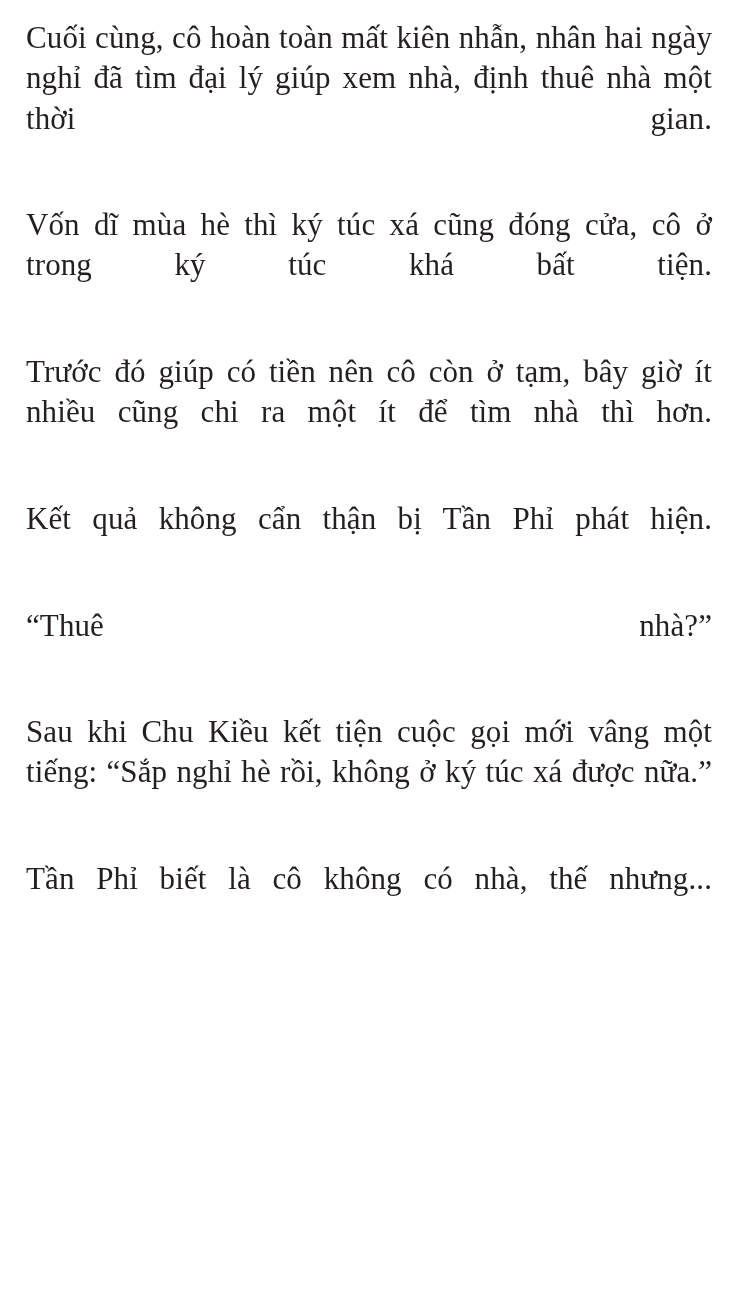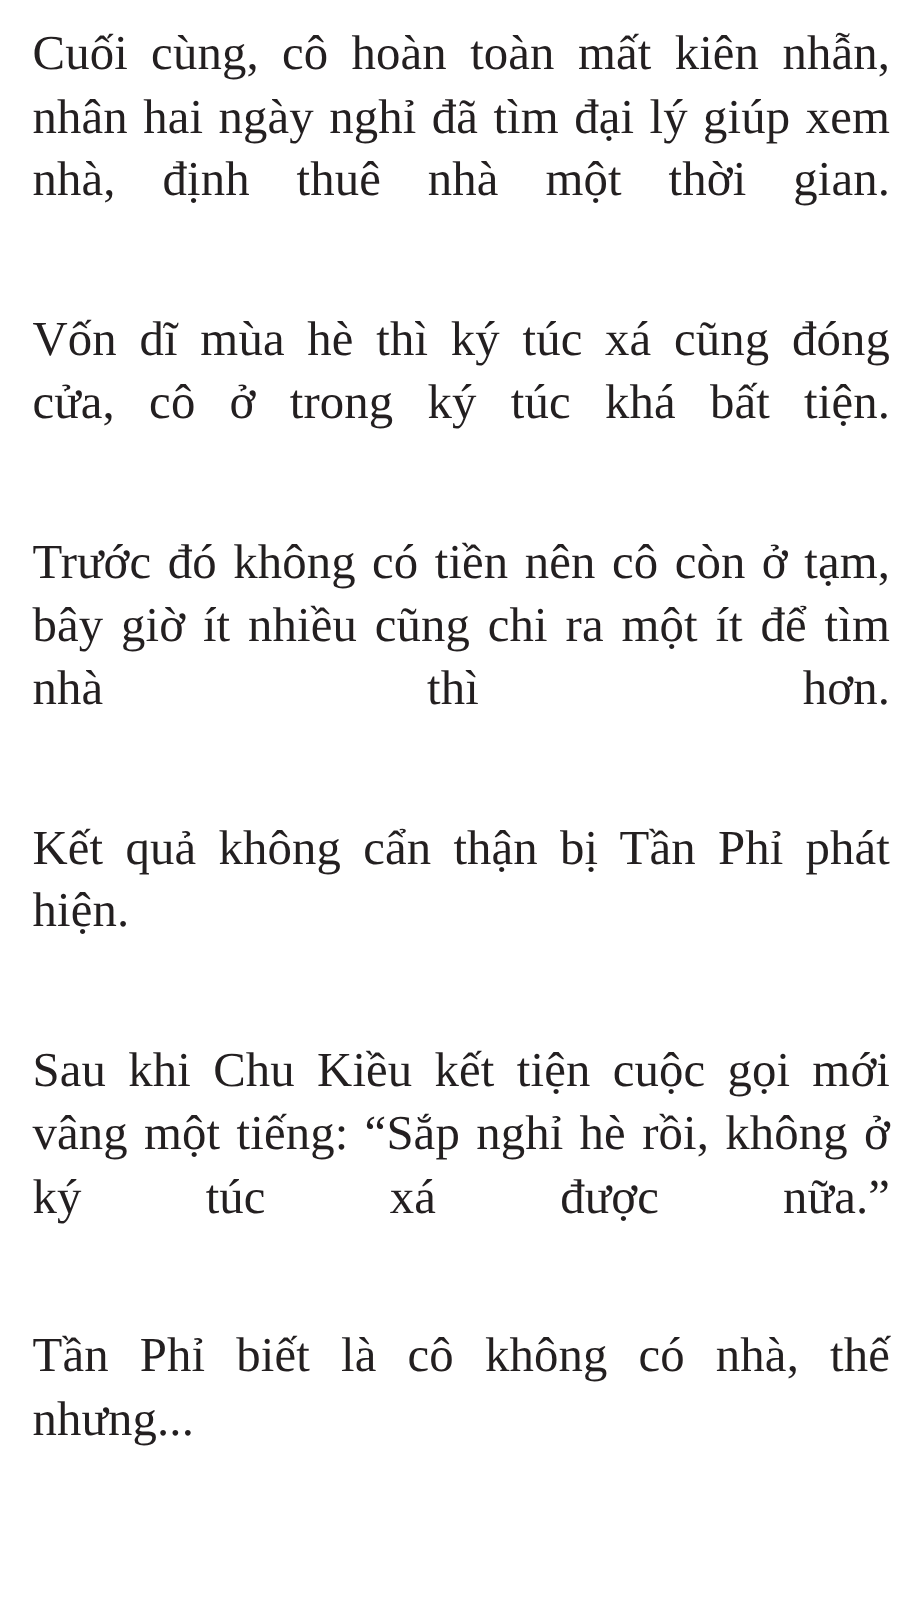--- a/index.html
+++ b/index.html
@@ -14,21 +14,21 @@
     color: #231f20;
   }
   #reader-page {
     width: 738px;
     min-height: 1294px;
     box-sizing: border-box;
     padding: 18px 26px 10px 26px;
     background: #ffffff;
   }
   .para {
-    font-size: 39px;
+    font-size: 31px;
     line-height: 1.30;
     text-align: justify;
     text-justify: inter-word;
     margin: 0 0 26px 0;
     letter-spacing: 0.1px;
     word-spacing: 0.4px;
     -webkit-hyphens: none;
     hyphens: none;
   }
   .para:last-child {
@@ -40,18 +40,19 @@
     display: inline-block;
     width: 100%;
   }
 </style>
 </head>
 <body>
 
 <div id="reader-page">
   <p class="para">Cuối cùng, cô hoàn toàn mất kiên nhẫn, nhân hai ngày nghỉ đã tìm đại lý giúp xem nhà, định thuê nhà một thời gian.</p>
   <p class="para">Vốn dĩ mùa hè thì ký túc xá cũng đóng cửa, cô ở trong ký túc khá bất tiện.</p>
-  <p class="para">Trước đó không có tiền nên cô còn ở tạm, bây giờ ít nhiều cũng chi ra một ít để tìm nhà thì hơn.</p>
+  <p class="para">Trước đó giúp có tiền nên cô còn ở tạm, bây giờ ít nhiều cũng chi ra một ít để tìm nhà thì hơn.</p>
   <p class="para">Kết quả không cẩn thận bị Tần Phỉ phát hiện.</p>
+  <p class="para">“Thuê nhà?”</p>
   <p class="para">Sau khi Chu Kiều kết tiện cuộc gọi mới vâng một tiếng: “Sắp nghỉ hè rồi, không ở ký túc xá được nữa.”</p>
   <p class="para">Tần Phỉ biết là cô không có nhà, thế nhưng...</p>
 
 </div>
 
 </body></html>

